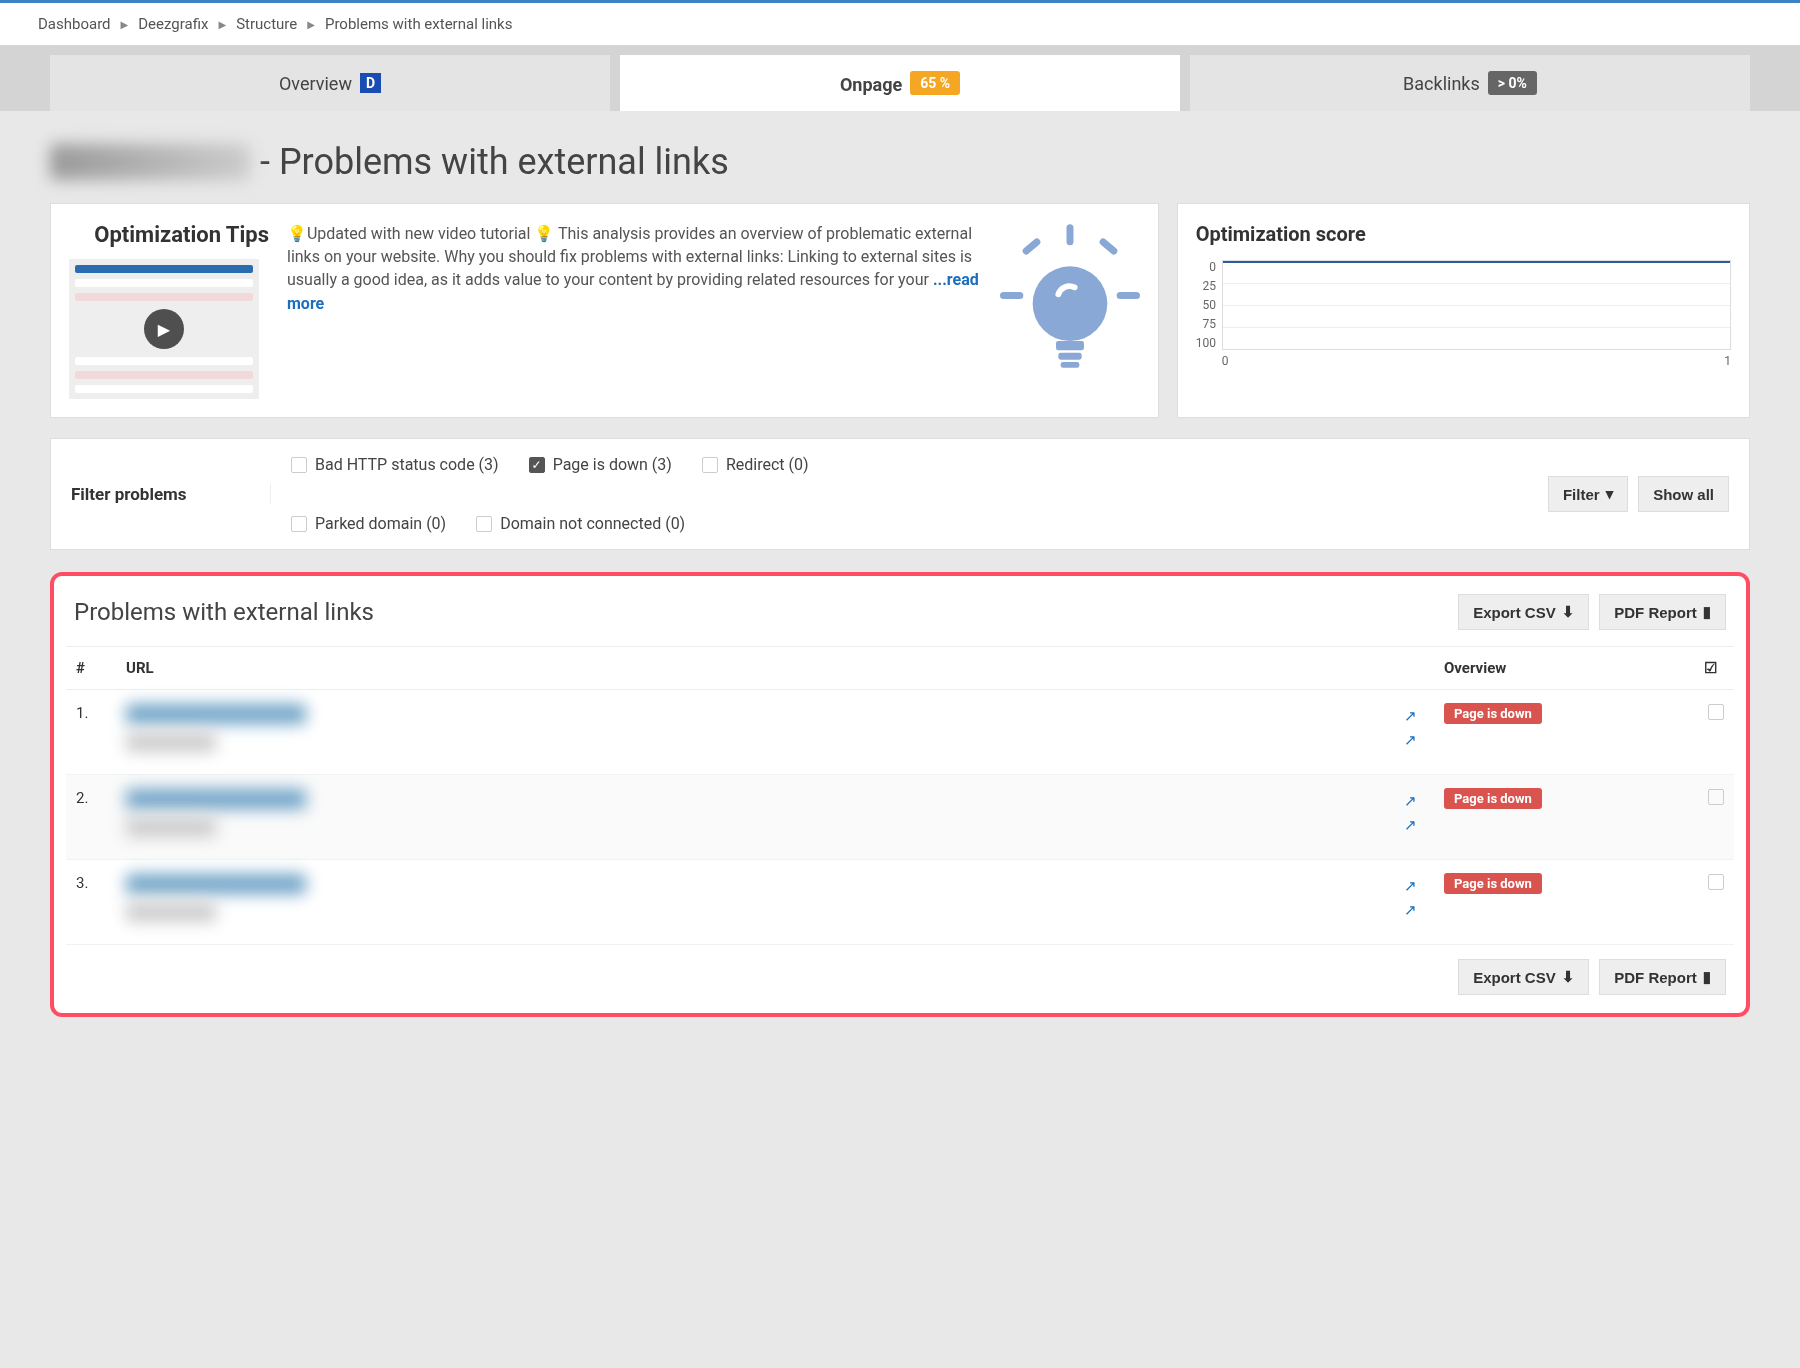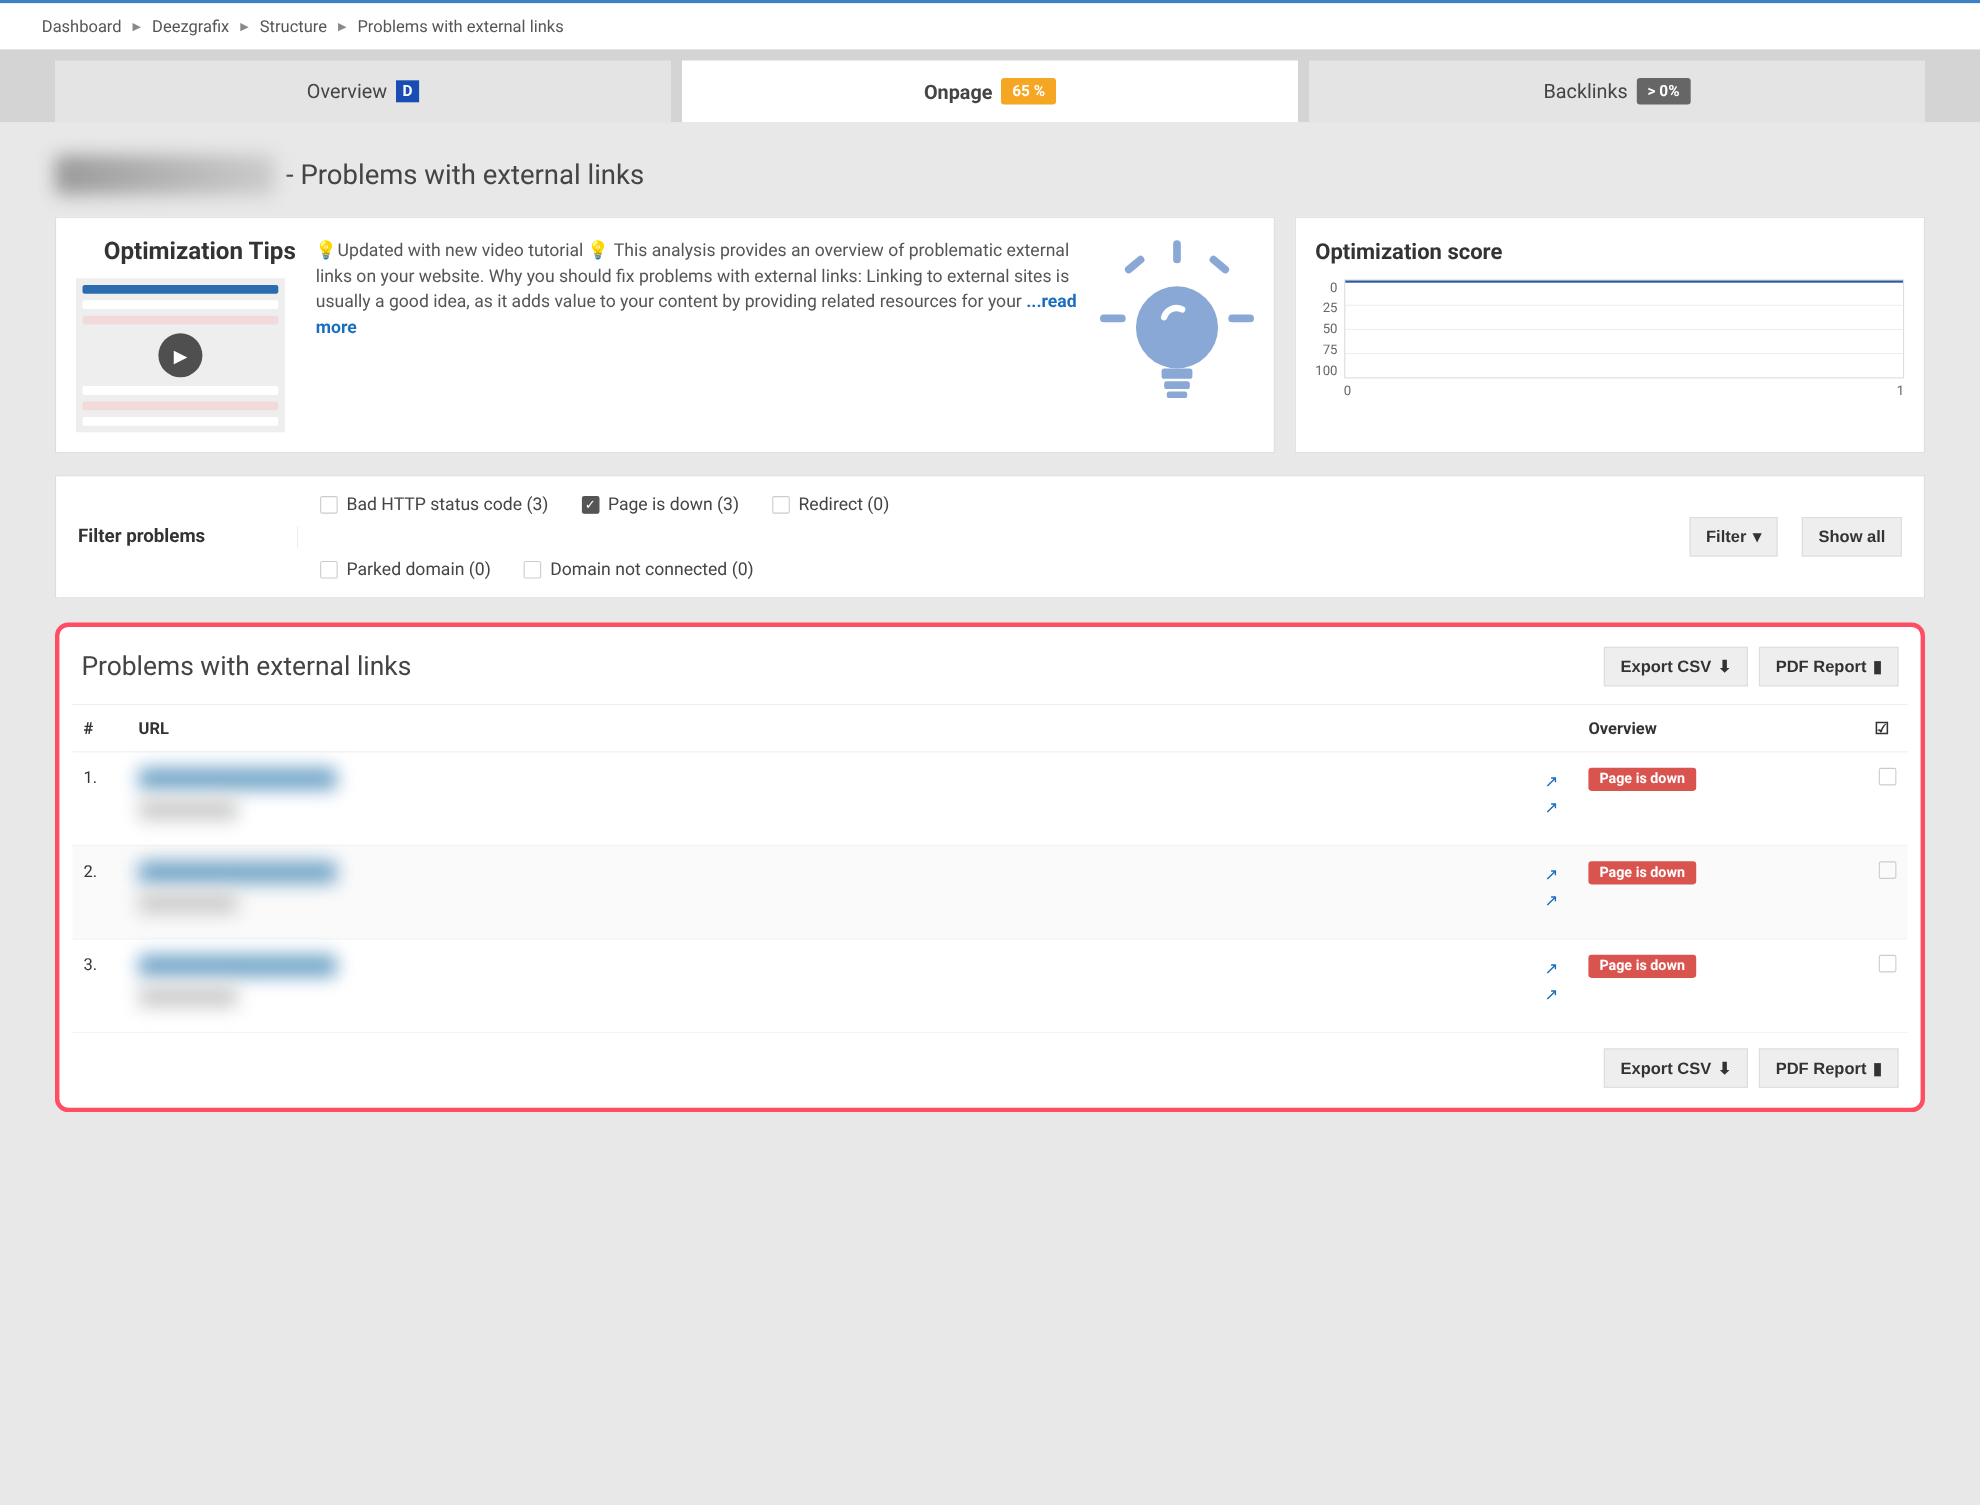--- a/index.html
+++ b/index.html
@@ -8,21 +8,21 @@
 .breadcrumb { background: #fff; padding: 12px 38px; font-size: 15px; display: flex; align-items: center; gap: 10px; }
 .breadcrumb a { color: #555; text-decoration: none; }
 .breadcrumb .sep { color: #888; font-size: 10px; }
 .tabs { display: flex; gap: 10px; padding: 10px 50px 0 50px; background: #d4d4d4; }
 .tab { flex: 1; text-align: center; padding: 16px 0; background: #e4e4e4; font-size: 18px; color: #444; cursor: pointer; display: flex; align-items: center; justify-content: center; gap: 8px; }
 .tab.active { background: #fff; font-weight: 700; align-items: flex-end; }
 .badge-d { background: #1a4db3; color: #fff; font-weight: 700; padding: 2px 6px; font-size: 14px; }
 .badge-orange { background: #f5a623; color: #fff; padding: 4px 10px; border-radius: 3px; font-size: 14px; font-weight: 700; }
 .badge-gray { background: #666; color: #fff; padding: 4px 10px; border-radius: 3px; font-size: 14px; font-weight: 700; }
 .main { padding: 20px 50px; }
-.page-title { font-size: 25px; font-weight: 400; color: #444; margin: 10px 0 20px; display: flex; align-items: center; gap: 10px; }
+.page-title { font-size: 36px; font-weight: 400; color: #444; margin: 10px 0 20px; display: flex; align-items: center; gap: 10px; }
 .blurred { filter: blur(8px); background: linear-gradient(90deg, #999, #ccc); border-radius: 6px; height: 36px; width: 200px; display: inline-block; }
 .row { display: flex; gap: 18px; }
 .card { background: #fff; border: 1px solid #ddd; padding: 18px; }
 .tips-card { flex: 2; display: flex; gap: 18px; }
 .tips-title { font-size: 22px; font-weight: 700; margin-bottom: 12px; text-align: right; }
 .tips-left { width: 200px; }
 .video-thumb { width: 190px; height: 140px; background: #eee; display:flex; align-items:center; justify-content:center; position:relative; overflow:hidden;}
 .video-thumb .play { width: 40px; height: 40px; background: rgba(50,50,50,.85); border-radius: 50%; display:flex; align-items:center; justify-content:center; color:#fff; }
 .video-thumb .bar{position:absolute;left:6px;right:6px;height:8px;background:#fff;border-radius:2px;}
 .tips-text { flex: 1; font-size: 16px; color: #555; line-height: 1.45; }
@@ -38,21 +38,21 @@
 .chart-grid .dline{height:2px;background:#2c5b9e;position:absolute;left:0;right:0;top:0;}
 .chart-x { display:flex; justify-content:space-between; font-size:12px; color:#666; margin-left:26px; margin-top:4px;}
 .problems-badge { background:#f5a623;color:#fff;padding:8px 16px;border-radius:4px;font-weight:700;display:inline-block;margin:12px auto 0;}
 .center { text-align:center; }
 .filter-card { margin-top:20px; padding:16px 20px; display:flex; align-items:center; }
 .filter-label { font-weight:700; font-size:17px; width:200px; border-right:1px solid #eee; padding-right:20px;}
 .filter-opts { flex:1; padding-left:20px; display:flex; flex-wrap:wrap; gap:20px 30px; font-size:16px; color:#444; align-items:center;}
 .filter-opts label { display:flex; align-items:center; gap:8px; cursor:pointer;}
 .chk { width:16px; height:16px; border:1px solid #ccc; border-radius:2px; display:inline-flex; align-items:center; justify-content:center;}
 .chk.checked { background:#555; border-color:#555; color:#fff; font-size:12px;}
-.filter-btns { display:flex; gap:22px;}
+.filter-btns { display:flex; gap:10px;}
 .btn { background:#eee; border:1px solid #ddd; padding:8px 14px; font-size:15px; font-weight:700; cursor:pointer; display:inline-flex; align-items:center; gap:6px; color:#333;}
 .highlight-box { border:4px solid #ff4d64; border-radius:12px; margin-top:22px; padding:12px; background:#fff;}
 .table-header { display:flex; align-items:center; justify-content:space-between; padding:6px 8px 16px;}
 .table-title { font-size:24px; color:#444;}
 .tbl { width:100%; border-collapse:collapse; font-size:15px;}
 .tbl th { text-align:left; padding:12px 10px; border-top:1px solid #eee; border-bottom:1px solid #eee; color:#333; font-weight:700;}
 .tbl td { padding:14px 10px; border-bottom:1px solid #f2f2f2; vertical-align:top;}
 .tbl tr:nth-child(even) td { background:#fafafa;}
 .url-blur { filter: blur(8px); height: 20px; background: #6fa3c7; border-radius:4px; display:inline-block; width: 180px; margin-bottom:4px;}
 .share-icons { color:#1a6ebf; font-size:15px; line-height:1.6;}

